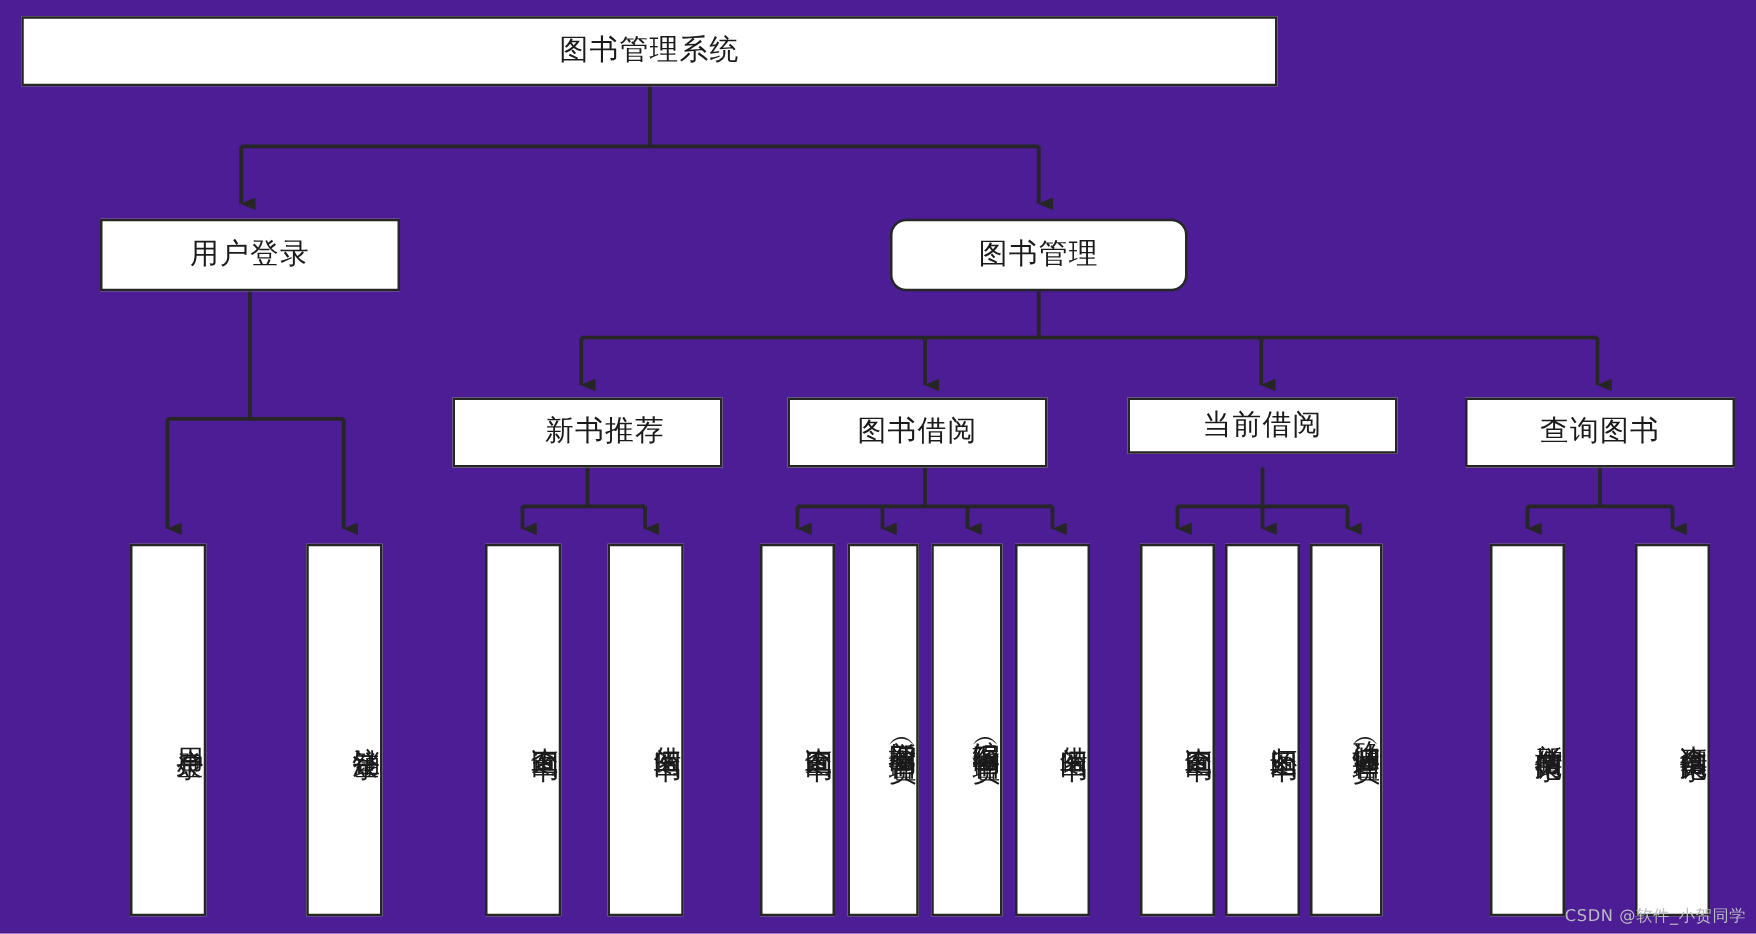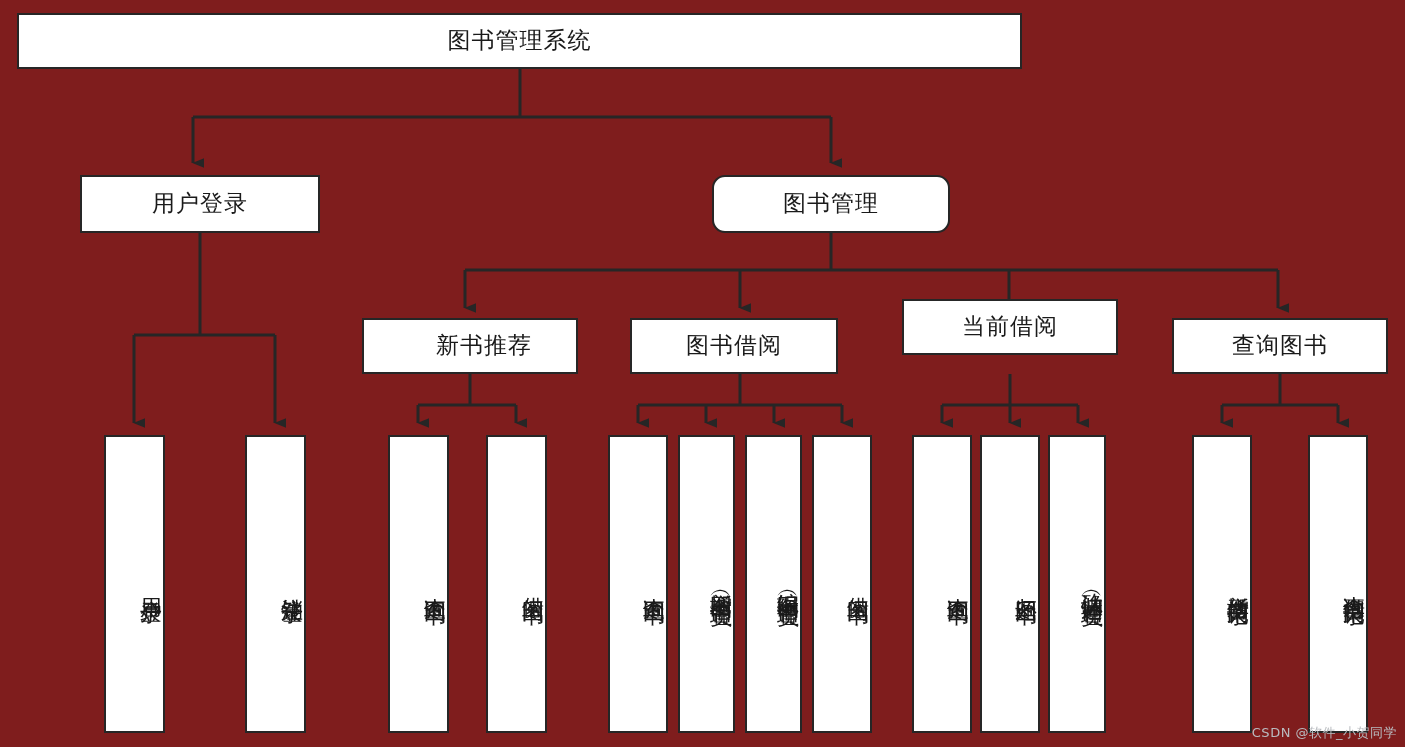--- a/index.html
+++ b/index.html
@@ -7,21 +7,21 @@
     padding: 0;
     background: #ffffff;
   }
   body {
     font-family: "DejaVu Sans", "Liberation Sans", sans-serif;
   }
   #canvas {
     position: relative;
     width: 1405px;
     height: 747px;
-    background: #7f1d1d;
+    background: #4c1d95;
     overflow: hidden;
   }
   #edges {
     position: absolute;
     left: 0;
     top: 0;
     width: 1405px;
     height: 747px;
   }
   .node {
@@ -130,21 +130,21 @@
   <div class="node horiz" style="left:712px; top:175px; width:238px; height:58px;border-radius:13px;">
     <span>图书管理</span>
   </div>
 
   <div class="node horiz" style="left:362px; top:318px; width:216px; height:56px;padding-left:28px;">
     <span>新书推荐</span>
   </div>
   <div class="node horiz" style="left:630px; top:318px; width:208px; height:56px;">
     <span>图书借阅</span>
   </div>
-  <div class="node horiz" style="left:902px; top:299px; width:216px; height:56px;">
+  <div class="node horiz" style="left:902px; top:318px; width:216px; height:45px;">
     <span>当前借阅</span>
   </div>
   <div class="node horiz" style="left:1172px; top:318px; width:216px; height:56px;">
     <span>查询图书</span>
   </div>
 
   <div class="node vert" style="left:104px; top:435px; width:61px; height:298px;">
     <span class="vlabel">用户登录</span>
   </div>
   <div class="node vert" style="left:245px; top:435px; width:61px; height:298px;">

